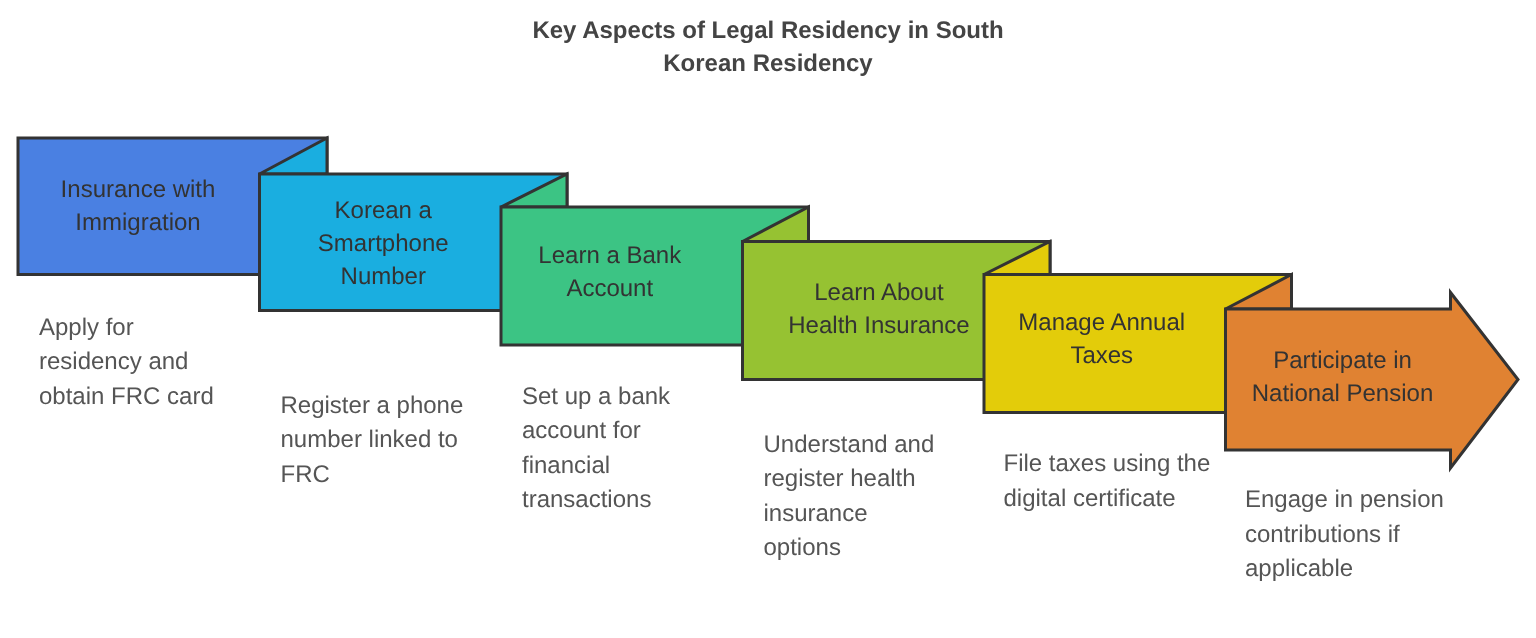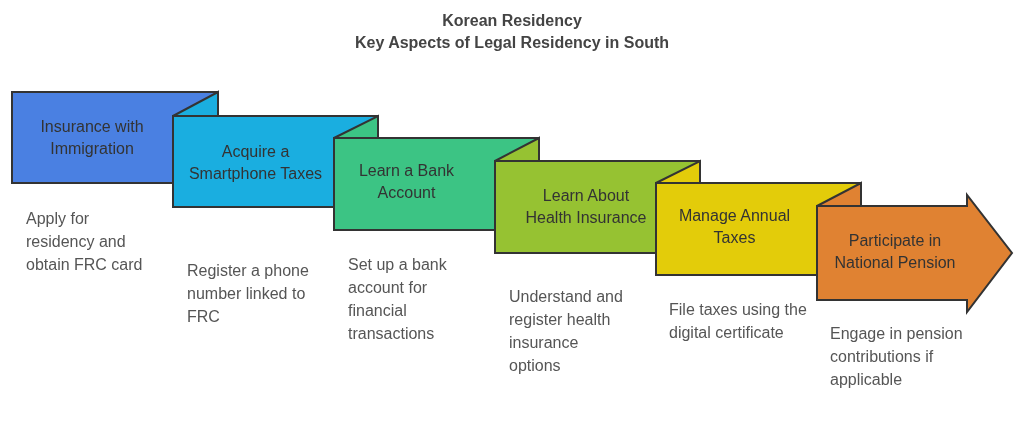--- a/index.html
+++ b/index.html
@@ -10,42 +10,42 @@
     .title span { display: block; }
     svg.diagram { position: absolute; left: 0; top: 0; }
     .step-label { position: absolute; text-align: center; font-size: 16px; line-height: 22px;
                   color: #333333; display: flex; align-items: center; justify-content: center; }
     .step-desc { position: absolute; font-size: 16px; line-height: 23px; color: #555555; width: 130px; }
   </style>
 </head>
 <body>
 
 <div class="title">
+  <span>Key Aspects of Legal Residency in South</span>
   <span>Korean Residency</span>
-  <span>Key Aspects of Legal Residency in South</span>
 </div>
 
 <svg class="diagram" width="1024" height="425">
   <g id="blocks">
       <polygon points="12,92 218,92 218,183 12,183" fill="#4a80e2" stroke="#333333" stroke-width="2" stroke-linejoin="miter"></polygon>
       <polygon points="173,116 218,92 218,116" fill="#1aaee0" stroke="#333333" stroke-width="2"></polygon>
       <polygon points="173,116 378,116 378,207 173,207" fill="#1aaee0" stroke="#333333" stroke-width="2" stroke-linejoin="miter"></polygon>
       <polygon points="334,138 378,116 378,138" fill="#3cc484" stroke="#333333" stroke-width="2"></polygon>
       <polygon points="334,138 539,138 539,230 334,230" fill="#3cc484" stroke="#333333" stroke-width="2" stroke-linejoin="miter"></polygon>
       <polygon points="495,161 539,138 539,161" fill="#96c232" stroke="#333333" stroke-width="2"></polygon>
       <polygon points="495,161 700,161 700,253 495,253" fill="#96c232" stroke="#333333" stroke-width="2" stroke-linejoin="miter"></polygon>
       <polygon points="656,183 700,161 700,183" fill="#e3cc0a" stroke="#333333" stroke-width="2"></polygon>
       <polygon points="656,183 861,183 861,275 656,275" fill="#e3cc0a" stroke="#333333" stroke-width="2" stroke-linejoin="miter"></polygon>
       <polygon points="817,206 861,183 861,206" fill="#e08232" stroke="#333333" stroke-width="2"></polygon>
       <polygon points="817,206 967,206 967,195 1012,253 967,312 967,300 817,300" fill="#e08232" stroke="#333333" stroke-width="2" stroke-linejoin="miter"></polygon>
     </g>
 </svg>
 
 <div class="step-label" style="left:22px; top:100px; width:140px; height:76px;">Insurance with Immigration</div>
-<div class="step-label" style="left:183px; top:124px; width:145px; height:78px;">Acquire a Smartphone Taxes</div>
+<div class="step-label" style="left:183px; top:124px; width:145px; height:78px;">Korean a Smartphone Number</div>
 <div class="step-label" style="left:344px; top:146px; width:125px; height:72px;">Learn a Bank Account</div>
 <div class="step-label" style="left:505px; top:166px; width:130px; height:82px;margin-left:16px;">Learn About Health Insurance</div>
 <div class="step-label" style="left:662px; top:192px; width:145px; height:70px;">Manage Annual Taxes</div>
 <div class="step-label" style="left:825px; top:212px; width:140px; height:80px;">Participate in National Pension</div>
 
 <div class="step-desc" style="left:26px; top:207px; width:125px;">Apply for residency and obtain FRC card</div>
 <div class="step-desc" style="left:187px; top:231px; width:130px;margin-top:28px;">Register a phone number linked to FRC</div>
 <div class="step-desc" style="left:348px; top:253px; width:125px;">Set up a bank account for financial transactions</div>
 <div class="step-desc" style="left:509px; top:285px; width:115px;">Understand and register health insurance options</div>
 <div class="step-desc" style="left:669px; top:298px; width:140px;">File taxes using the digital certificate</div>

